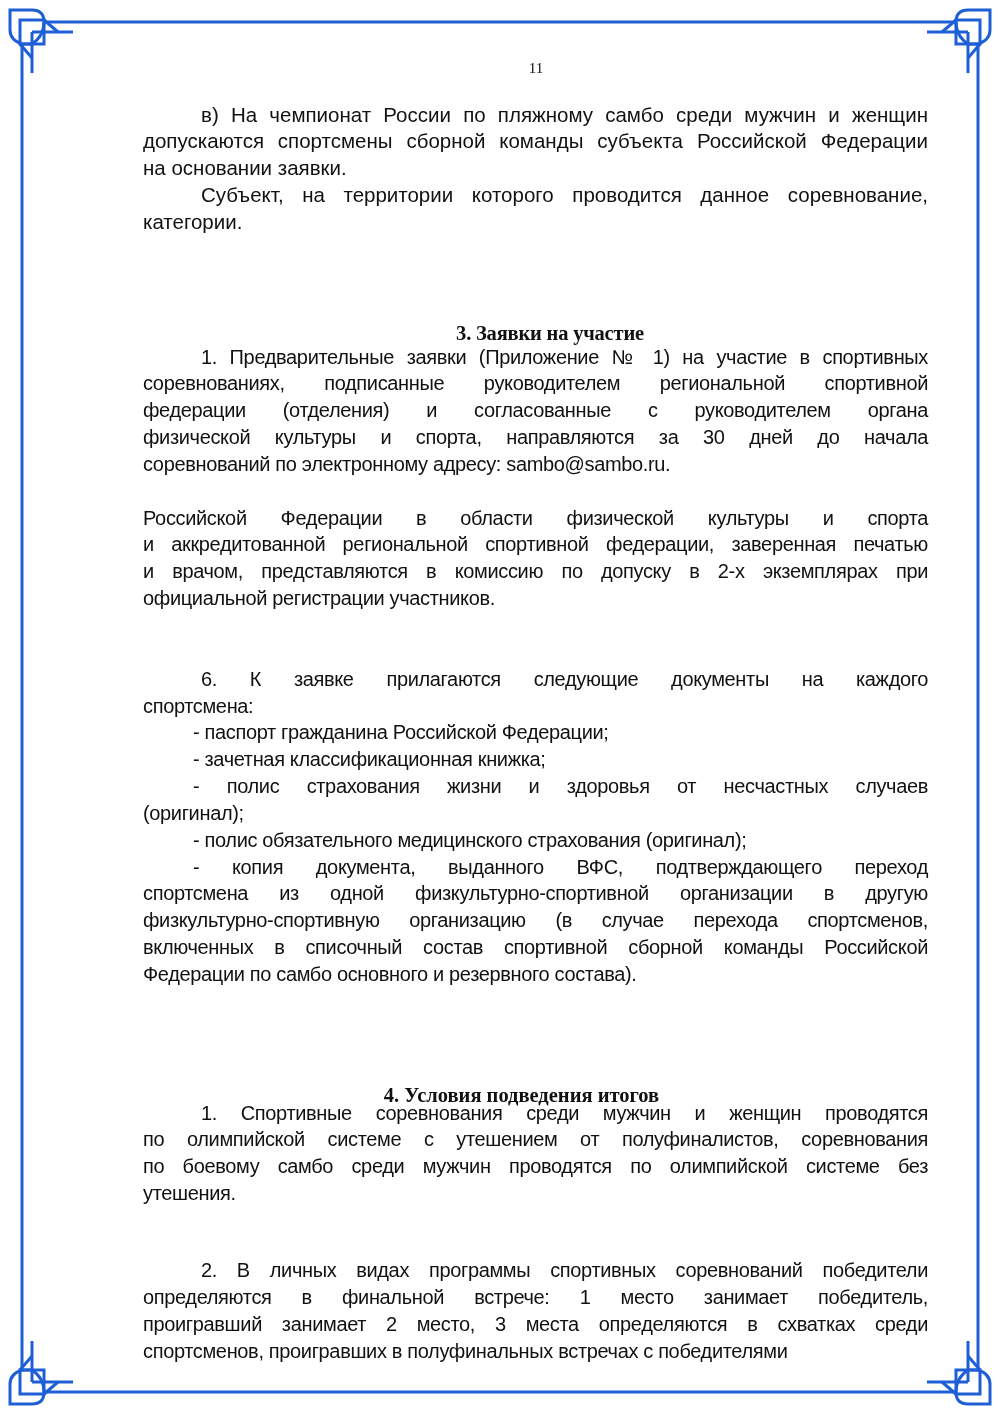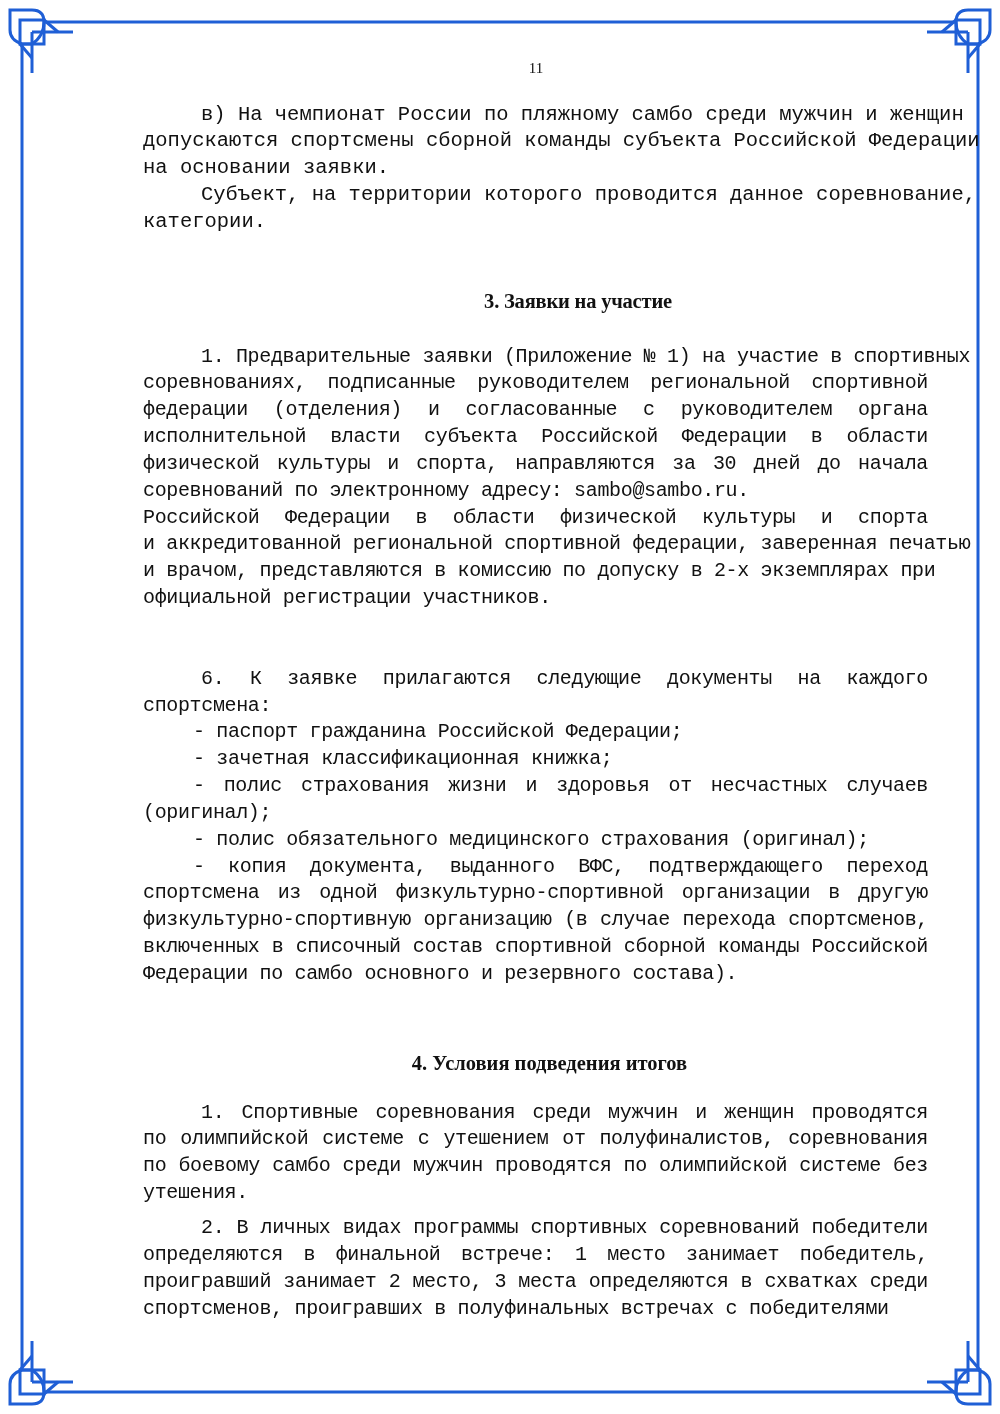--- a/index.html
+++ b/index.html
@@ -1,29 +1,29 @@
 <!DOCTYPE html>
 <html><head>
 <meta charset="utf-8">
 <style>
   html, body { margin: 0; padding: 0; background: #ffffff; }
   body { width: 1000px; height: 1414px; position: relative; overflow: hidden; }
   .frame { position: absolute; left: 0; top: 0; width: 1000px; height: 1414px; pointer-events: none; }
   .page-num { position: absolute; top: 60px; left: 0; width: 1072px; text-align: center;
     font-family: "Liberation Serif", serif; font-size: 15px; color: #111; }
-  .block { position: absolute; left: 143px; width: 785px; font-family: Liberation Mono, monospace;
+  .block { position: absolute; left: 143px; width: 785px; font-family: Liberation Sans, sans-serif;
     font-size: 20.5px; color: #111; }
   .line { height: 26.85px; line-height: 26.85px; white-space: nowrap; text-align: justify; text-align-last: justify; }
   .line.last { text-align: center; text-align-last: left; }
   .line.first { padding-left: 58px; }
   .line.bullet { padding-left: 50px; }
   .cond .line { font-size: 20px; letter-spacing: -0.35px; }
-  .heading { position: absolute; left: 157px; width: 785px; text-align: center;
+  .heading { position: absolute; left: 129px; width: 785px; text-align: center;
     font-family: "Liberation Serif", serif; font-weight: bold; font-size: 20.5px; color: #111;
-    height: 27px; line-height: 27px; }
+    height: 27px; line-height: 27px; margin-top: 32px; }
   .heading.h3 { padding-left: 57px; box-sizing: border-box; letter-spacing: -0.2px; }
 </style>
 </head>
 <body>
 
 <svg class="frame" viewBox="0 0 1000 1414" width="1000" height="1414">
   <g fill="none" stroke="#1f5fd6" stroke-width="3">
 
     <line x1="44" y1="22" x2="956" y2="22"></line>
     <line x1="44" y1="1392" x2="956" y2="1392"></line>
@@ -54,21 +54,20 @@
     <div class="line first">Субъект, на территории которого проводится данное соревнование,</div>
     <div class="line last">категории.</div>
   </div>
 
 <div class="heading h3" style="top:287.5px">3.  Заявки на участие</div>
 
 <div class="block cond" style="top:343.5px">
     <div class="line first">1. Предварительные заявки (Приложение № 1) на участие в спортивных</div>
     <div class="line">соревнованиях, подписанные руководителем региональной спортивной</div>
     <div class="line">федерации (отделения) и согласованные с руководителем органа</div>
-    <div class="line">исполнительной власти субъекта Российской Федерации в области</div>
     <div class="line">физической культуры и спорта, направляются за 30 дней до начала</div>
     <div class="line last">соревнований по электронному адресу: sambo@sambo.ru.</div>
   </div>
 <div class="block cond" style="top:504.6px">
     <div class="line">Российской Федерации в области физической культуры и спорта</div>
     <div class="line">и аккредитованной региональной спортивной федерации, заверенная печатью</div>
     <div class="line">и врачом, представляются в комиссию по допуску в 2-х экземплярах при</div>
     <div class="line last">официальной регистрации участников.</div>
   </div>
 <div class="block cond" style="top:665.7px">
@@ -100,18 +99,18 @@
   </div>
 
 <div class="heading" style="top:1049.5px">4. Условия подведения итогов</div>
 
 <div class="block cond" style="top:1099.5px">
     <div class="line first">1. Спортивные соревнования среди мужчин и женщин проводятся</div>
     <div class="line">по олимпийской системе с утешением от полуфиналистов, соревнования</div>
     <div class="line">по боевому самбо среди мужчин проводятся по олимпийской системе без</div>
     <div class="line last">утешения.</div>
   </div>
-<div class="block cond" style="top:1215px">
+<div class="block cond" style="top:1257px">
     <div class="line first">2. В личных видах программы спортивных соревнований победители</div>
     <div class="line">определяются в финальной встрече: 1 место занимает победитель,</div>
     <div class="line">проигравший занимает 2 место, 3 места определяются в схватках среди</div>
     <div class="line last">спортсменов, проигравших в полуфинальных встречах с победителями</div>
   </div>
 
 </body></html>

